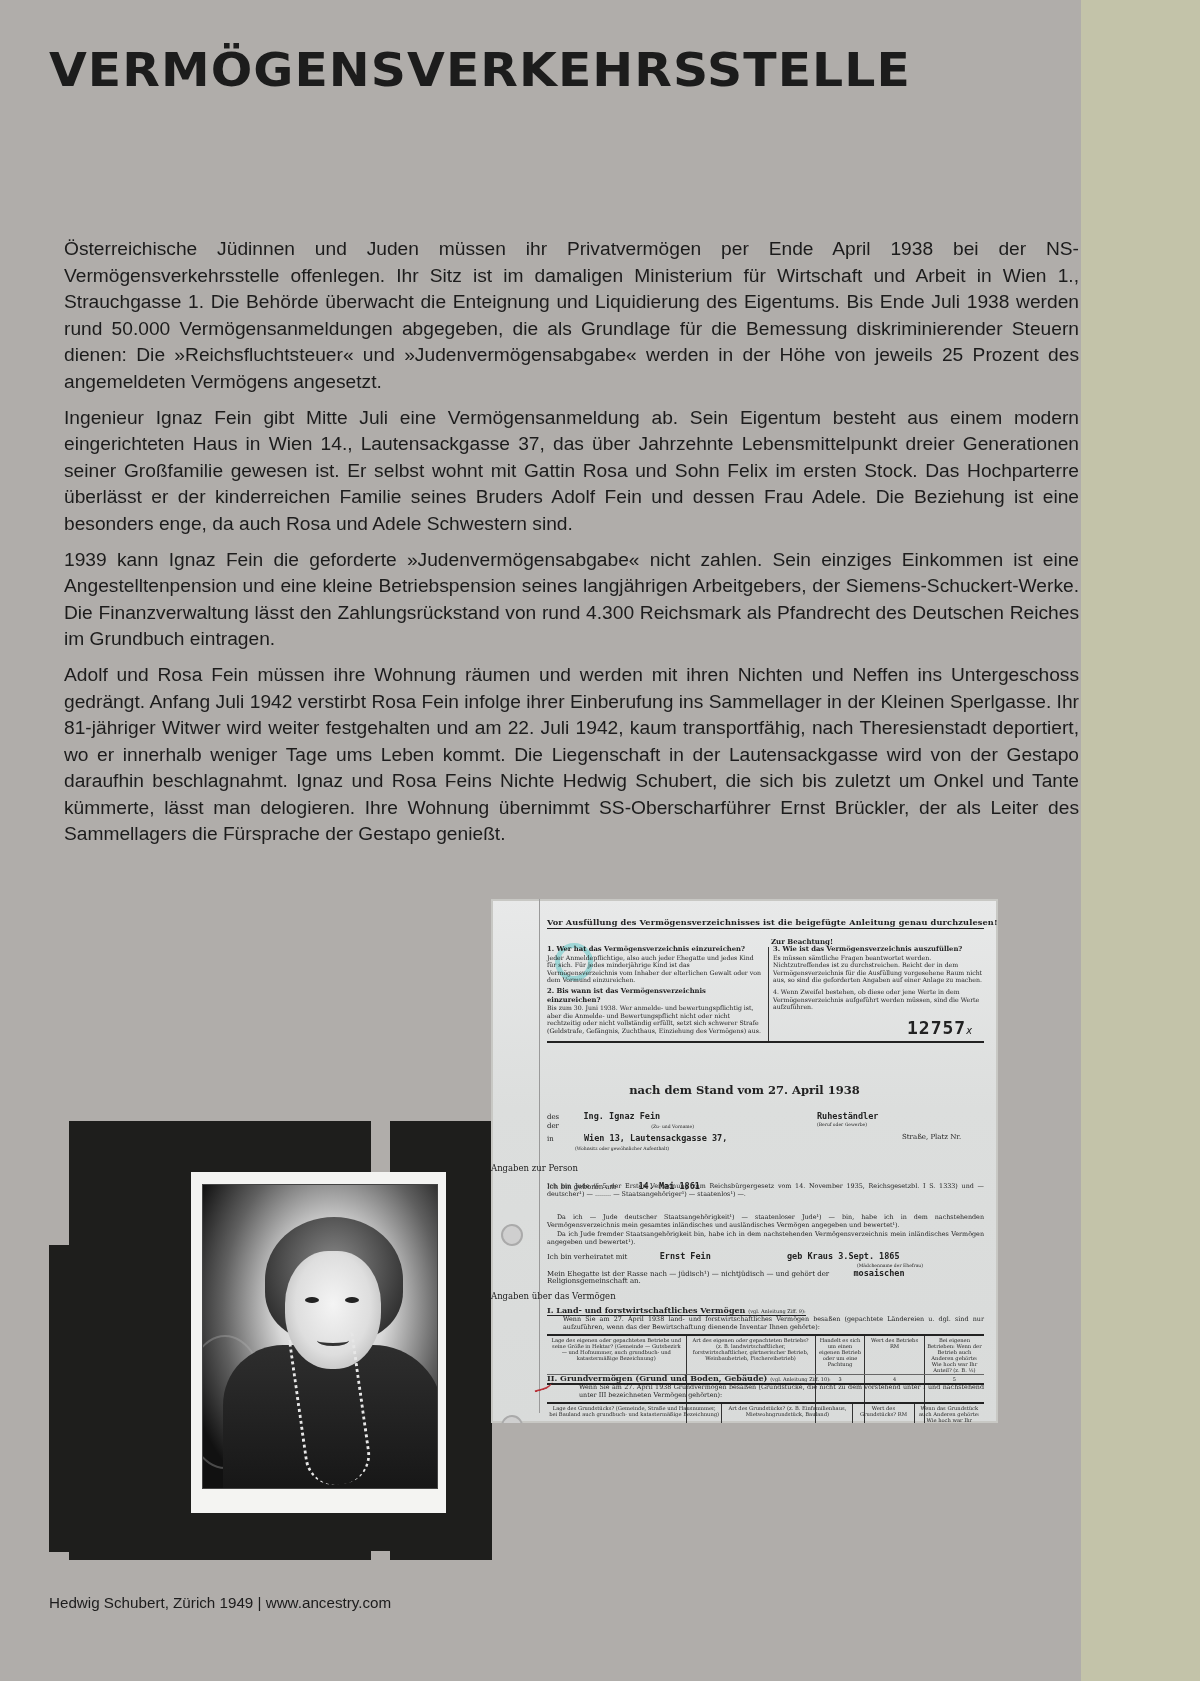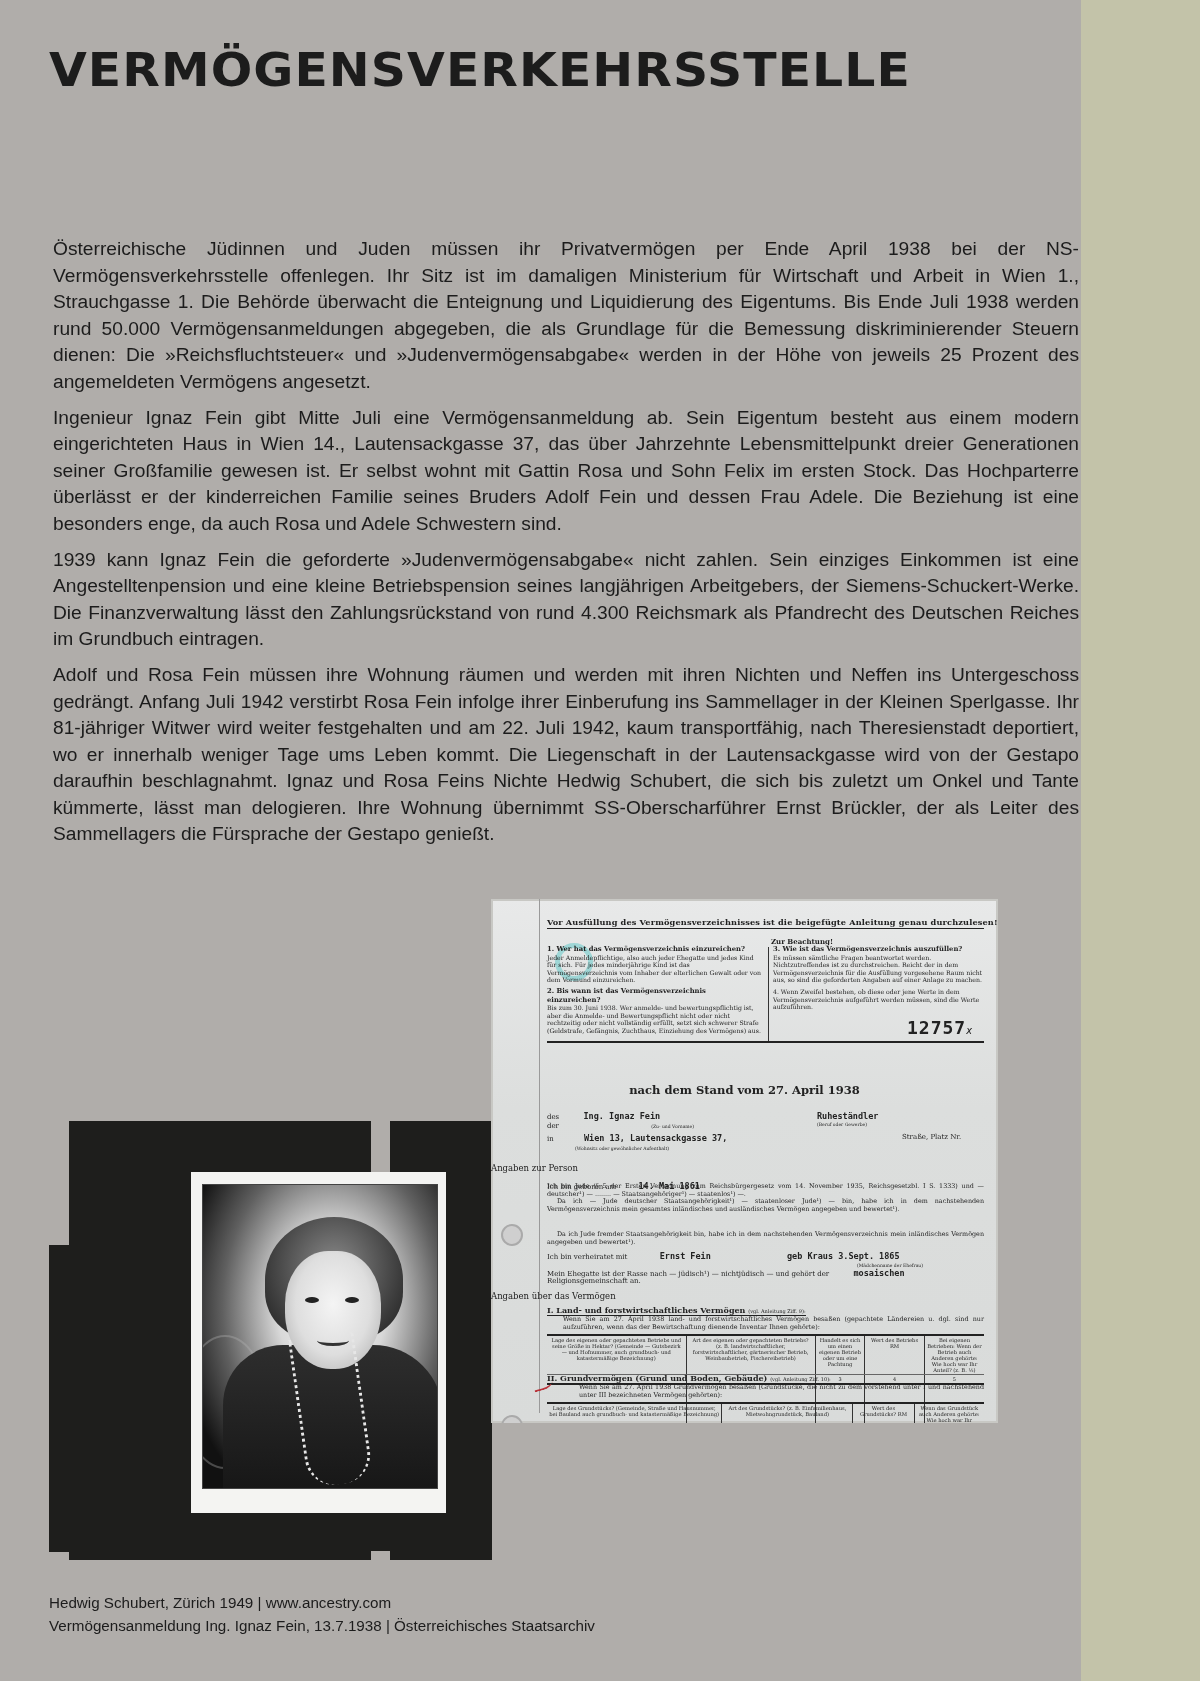--- a/index.html
+++ b/index.html
@@ -16,21 +16,21 @@
   .title {
     position: absolute; left: 49px; top: 42px; margin: 0;
     font-family: "DejaVu Sans", sans-serif; font-weight: 900;
     font-size: 47px; letter-spacing: 1px; color: #1c1c1c;
     transform: scaleX(1.04); transform-origin: left top;
   }
   .body-text {
     position: absolute; left: 49px; top: 236px; width: 1030px;
     font-size: 19.2px; line-height: 26.6px;
   }
-  .body-text p { margin: 0 0 9px 4px; text-align: justify; }
+  .body-text p { margin: 0 0 9px 15px; text-align: justify; }
 
   
   .frame { position: absolute; background: #1e1e1c; }
   .portrait {
     position: absolute; left: 191px; top: 1172px; width: 255px; height: 341px;
     background: #f4f4f2; box-sizing: border-box; padding: 12px 10px 26px 11px;
   }
   .portrait-inner {
     width: 100%; height: 100%; position: relative; overflow: hidden;
     background: radial-gradient(ellipse at 55% 40%, #ffffff 0%, #d8d8d8 30%, #606060 60%, #111 85%);
@@ -186,21 +186,21 @@
   </div>
   <div class="row" style="top:245px;">
     <span class="small" style="margin-left:28px;">(Wohnsitz oder gewöhnlicher Aufenthalt)</span>
   </div>
   <div class="sect" style="top:264px;">Angaben zur Person</div>
   <div class="row" style="top:282px;">
     <span>Ich bin geboren am</span>
     <span class="tw" style="margin-left:20px;">14. Mai 1861</span>
   </div>
   <div class="para" style="top:284px;">Ich bin Jude (§ 5 der Ersten Verordnung zum Reichsbürgergesetz vom 14. November 1935, Reichsgesetzbl. I S. 1333) und — deutscher¹) — ........ — Staatsangehöriger¹) — staatenlos¹) —.</div>
-  <div class="para" style="top:299px;text-indent:10px;">Da ich — Jude deutscher Staatsangehörigkeit¹) — staatenloser Jude¹) — bin, habe ich in dem nachstehenden Vermögensverzeichnis mein gesamtes inländisches und ausländisches Vermögen angegeben und bewertet¹).</div>
+  <div class="para" style="top:315px;text-indent:10px;">Da ich — Jude deutscher Staatsangehörigkeit¹) — staatenloser Jude¹) — bin, habe ich in dem nachstehenden Vermögensverzeichnis mein gesamtes inländisches und ausländisches Vermögen angegeben und bewertet¹).</div>
   <div class="para" style="top:332px;text-indent:10px;">Da ich Jude fremder Staatsangehörigkeit bin, habe ich in dem nachstehenden Vermögensverzeichnis mein inländisches Vermögen angegeben und bewertet¹).</div>
   <div class="row" style="top:352px;">
     <span>Ich bin verheiratet mit</span>
     <span class="tw" style="margin-left:30px;">Ernst Fein</span>
     <span class="tw" style="position:absolute;left:240px;">geb Kraus 3.Sept. 1865</span>
   </div>
   <div class="row" style="top:364px;">
     <span class="small" style="position:absolute;left:310px;">(Mädchenname der Ehefrau)</span>
   </div>
   <div class="row" style="top:369px;">
@@ -256,14 +256,13 @@
     </tr>
   </tbody>
     </table>
   <div class="footnote" style="top:662px;">¹) Nichtzutreffendes ist zu durchstreichen.</div>
   <div class="footnote" style="top:676px;font-size:4.8px;font-weight:bold;">Vermögensverzeichnis (VO v. 26. 4. 38)</div>
   <div class="pencil">KT 109</div>
 </div>
 
 <div class="caption">
   <div>Hedwig Schubert, Zürich 1949 | www.ancestry.com</div>
-  <div>Vermögensanmeldung Ing. Ignaz Fein, 13.7.1938 | Österreichisches Staatsarchiv</div>
 </div>
 
 </body></html>

